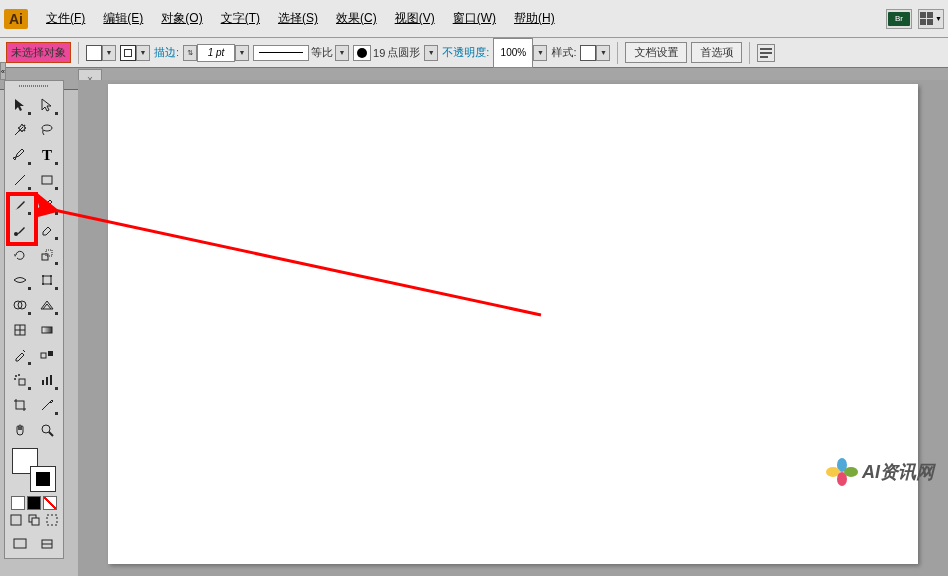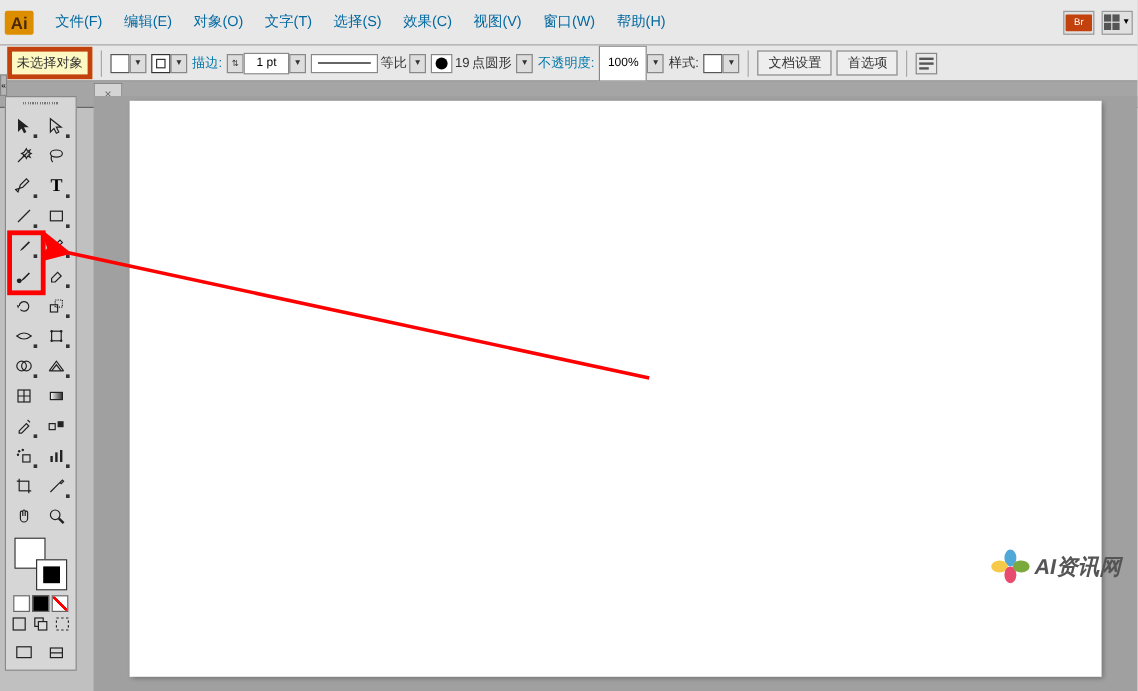--- a/index.html
+++ b/index.html
@@ -1,35 +1,35 @@
 <!DOCTYPE html>
 <html><head>
 <meta charset="utf-8">
 <style>
 * { margin: 0; padding: 0; box-sizing: border-box; font-family: "Microsoft YaHei", "SimSun", sans-serif; }
 body { width: 948px; height: 576px; background: #c0c0c0; overflow: hidden; position: relative; }
 
 .menubar { height: 38px; background: #e8e8e8; border-bottom: 1px solid #999; display: flex; align-items: center; padding: 0 4px; gap: 2px; }
 .logo { width: 24px; height: 20px; background: #dd8e00; color: #4a2900; font-weight: bold; font-size: 14px; display: flex; align-items: center; justify-content: center; border-radius: 2px; margin-right: 8px; }
-.menu-item { font-size: 12px; padding: 2px 8px; cursor: default; color: #0369a1; }
+.menu-item { font-size: 12px; padding: 2px 8px; cursor: default; color: #000000; text-decoration: underline; }
 .menubar-right { margin-left: auto; display: flex; gap: 6px; align-items: center; }
 .menubar-icon-btn { width: 26px; height: 20px; background: #e0e0e0; border: 1px solid #999; display: flex; align-items: center; justify-content: center; font-size: 10px; }
-.br-badge { width: 22px; height: 14px; background: #c2410c; color: #fff; font-size: 8px; display: flex; align-items: center; justify-content: center; border-radius: 1px; }
+.br-badge { width: 22px; height: 14px; background: #14532d; color: #fff; font-size: 8px; display: flex; align-items: center; justify-content: center; border-radius: 1px; }
 .grid-icon { display: grid; grid-template-columns: repeat(2,6px); grid-template-rows: repeat(2,6px); gap: 1px; }
 .grid-icon span { background: #555; }
 
 .options-bar { height: 30px; background: #e8e8e8; border-bottom: 1px solid #777; display: flex; align-items: center; padding: 0 6px; gap: 4px; font-size: 11px; color: #333; }
-.opt-label { padding: 2px 4px; border: 4px solid #c2410c; background: #fef9c3; }
+.opt-label { padding: 2px 4px; border: 1px solid #c2410c; background: #ec4899; }
 .swatch { width: 16px; height: 16px; border: 1px solid #555; }
 .swatch.white { background: #fff; }
 .swatch.double { background: #fff; border: 1px solid #333; position: relative; }
 .swatch.double::after{content:"";position:absolute;inset:3px;border:1px solid #333;}
 .dd { display: flex; align-items: center; }
 .dd-arrow { width: 14px; height: 16px; background: #ddd; border: 1px solid #888; display: flex; align-items: center; justify-content: center; font-size: 7px; }
-.stroke-input { width: 38px; height: 18px; border: 1px solid #888; background: #fff; font-size: 10px; text-align: center; }
+.stroke-input { width: 38px; height: 18px; border: 1px solid #888; background: #fff; font-size: 10px; text-align: center; font-style: italic; }
 .line-sample { width: 56px; height: 16px; border: 1px solid #888; background: #fff; display: flex; align-items: center; justify-content: center; }
 .line-sample span { width: 44px; height: 1px; background: #000; }
 .round-point { width: 10px; height: 10px; background: #000; border-radius: 50%; }
 .opacity-input { width: 40px; height: 30px; border: 1px solid #888; background: #fff; font-size: 10px; text-align: center; }
 .btn { padding: 2px 8px; border: 1px solid #888; background: #eee; font-size: 11px; cursor: default; }
 .blue-text { color: #07a; }
 .sep { width: 1px; height: 22px; background: #aaa; margin: 0 3px; }
 
 .tab-strip { height: 22px; background: #a5a5a5; display: flex; align-items: flex-end; padding-left: 78px; border-bottom: 1px solid #666; }
 .tab { height: 20px; background: #d4d4d4; border: 1px solid #888; border-bottom: none; padding: 0 8px; font-size: 11px; display: flex; align-items: center; gap: 6px; }

